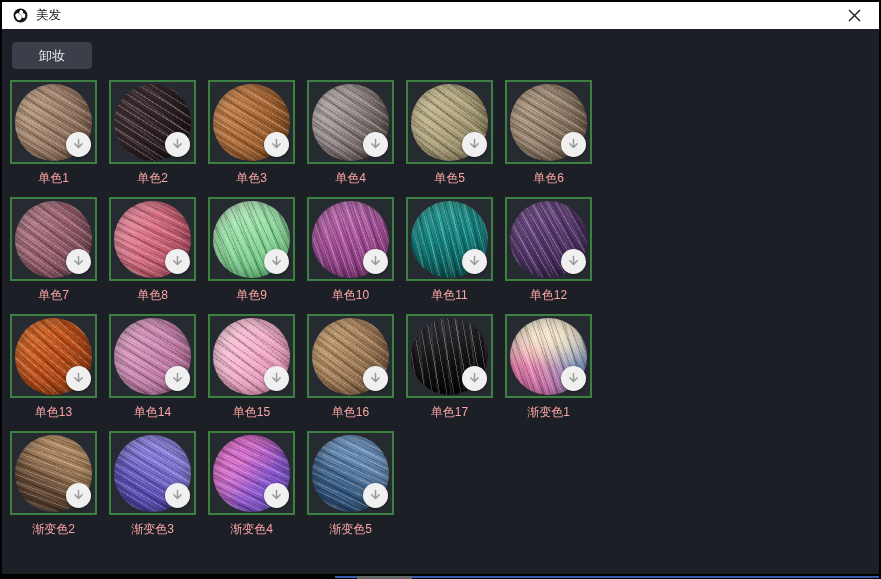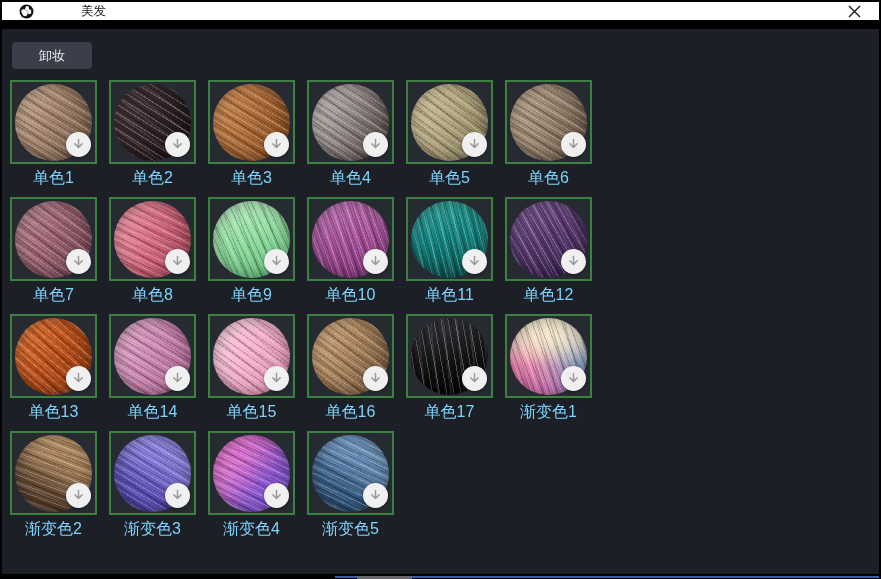--- a/index.html
+++ b/index.html
@@ -6,25 +6,24 @@
   *{box-sizing:border-box;}
   .window{
     position:relative;
     width:881px;height:579px;
     background:#000;
     overflow:hidden;
     font-family:"Liberation Sans","DejaVu Sans",sans-serif;
   }
   
   .titlebar{
-    position:absolute;top:2px;left:2px;right:2px;height:18px;
+    position:absolute;top:2px;left:2px;right:2px;height:27px;
     background:#ffffff;
     display:flex;align-items:center;
-    padding:0 16px 0 17px;
-    gap:39px;
+    padding:0 16px 0 11px;
   }
   .app-logo{width:15px;height:15px;flex:0 0 auto;}
   .title-text{
     margin-left:8px;
     font-size:12.5px;color:#1a1a1a;line-height:27px;
   }
   .close-btn{
     margin-left:auto;width:18px;height:18px;
     display:flex;align-items:center;justify-content:center;
     cursor:pointer;background:transparent;border:none;padding:0;
@@ -68,21 +67,21 @@
     position:absolute;right:4px;bottom:5px;
     width:25px;height:25px;border-radius:50%;
     background:#f0f0f0;
     box-shadow:0 1px 3px rgba(0,0,0,0.35);
     display:flex;align-items:center;justify-content:center;
     cursor:pointer;
   }
   .label{
     margin-top:6px;height:16px;
     text-align:center;
-    font-size:16px;color:#7dd3fc;line-height:16px;
+    font-size:12px;color:#fca5a5;line-height:16px;
     white-space:nowrap;
   }
   
   .bottom-strip{position:absolute;left:0;right:0;bottom:0;height:5px;background:#000;}
   .bottom-accent-line{position:absolute;bottom:1px;left:335px;right:2px;height:2px;background:#3b5caa;}
   .bottom-fragment{position:absolute;bottom:0;left:357px;width:55px;height:3px;background:#66686c;}
 </style>
 </head>
 <body>
 

